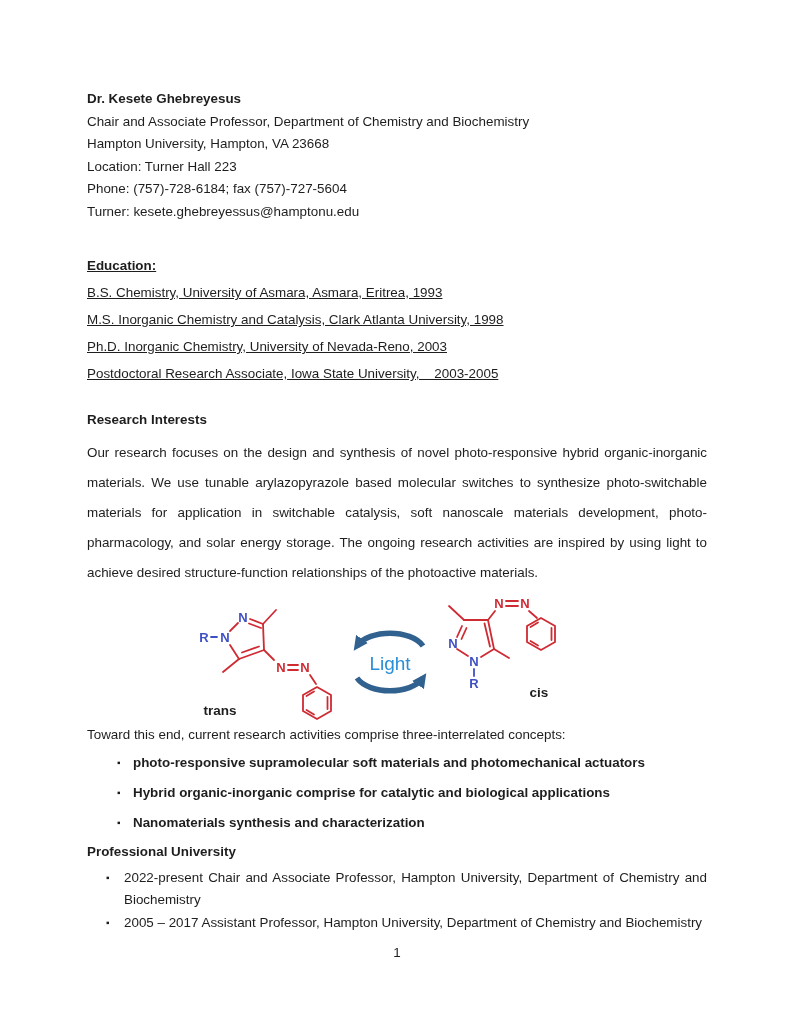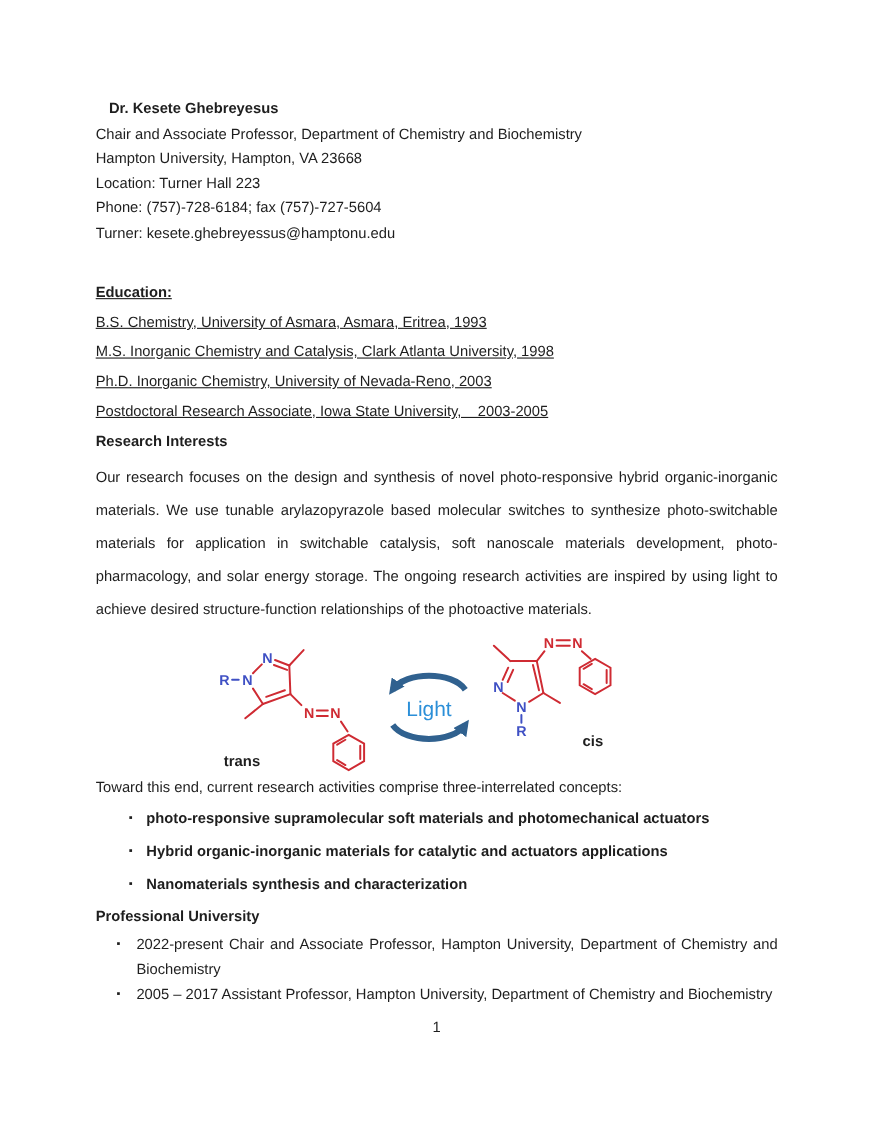--- a/index.html
+++ b/index.html
@@ -4,26 +4,26 @@
 <style>
   * { margin: 0; padding: 0; box-sizing: border-box; }
   html, body { background: #ffffff; }
   .page {
     width: 791px; height: 1024px; margin: 0 auto; background: #ffffff;
     font-family: "Liberation Sans", "DejaVu Sans", sans-serif;
     font-size: 13.4px; color: #1e1e1e;
     padding: 88px 84px 0 87px; overflow: hidden; position: relative;
   }
   .contact { line-height: 22.5px; }
-  .contact .name { font-weight: bold; margin-left: 12px; }
+  .contact .name { font-weight: bold; }
   .lbl { font-weight: normal; }
   .education { margin-top: 29px; line-height: 27px; text-decoration: underline; }
   .education .heading { font-weight: bold; }
   .edu-line { white-space: pre-wrap; }
-  .research { }
+  .research { margin-top: 19px; }
   .research .heading { font-weight: bold; line-height: 27px; }
   .research p { margin-top: 5px; line-height: 30px; text-align: justify; }
   .figure { margin-top: 2px; margin-left: 64px; height: 132px; }
   .figure svg { display: block; }
   .toward { margin-top: 2px; line-height: 22px; }
   ul.concepts { list-style: none; margin-top: 2px; line-height: 30px; }
   ul.concepts li { display: flex; font-weight: bold; }
   ul.concepts .bullet { flex: 0 0 16px; margin-left: 30px; font-size: 10px; font-weight: normal; }
   .experience { margin-top: 3px; }
   .experience .heading { font-weight: bold; line-height: 22.5px; }
@@ -149,21 +149,21 @@
 
   <div class="toward">Toward this end, current research activities comprise three-interrelated concepts:</div>
 
   <ul class="concepts">
     <li>
         <span class="bullet">▪</span>
         <span>photo-responsive supramolecular soft materials and photomechanical actuators</span>
       </li>
     <li>
         <span class="bullet">▪</span>
-        <span>Hybrid organic-inorganic materials for catalytic and actuators applications</span>
+        <span>Hybrid organic-inorganic comprise for catalytic and biological applications</span>
       </li>
     <li>
         <span class="bullet">▪</span>
         <span>Nanomaterials synthesis and characterization</span>
       </li>
   </ul>
 
   <section class="experience">
     <div class="heading">Professional University</div>
     <ul class="exp-list">

